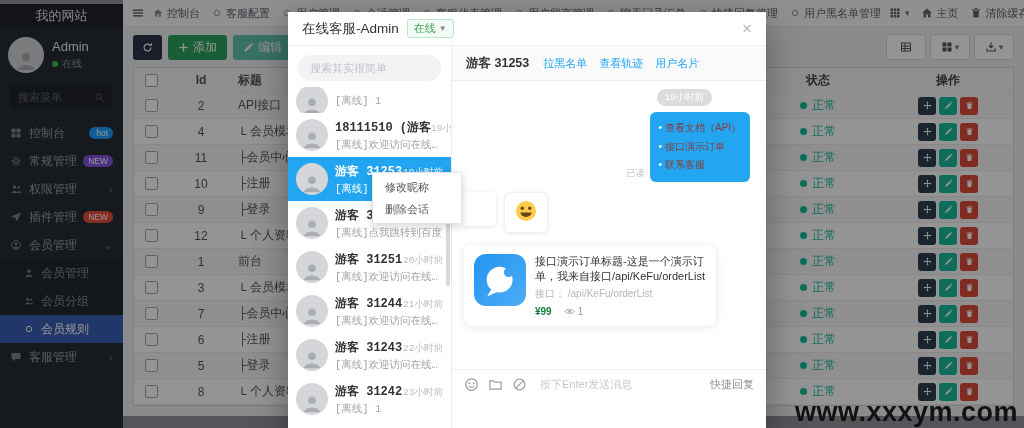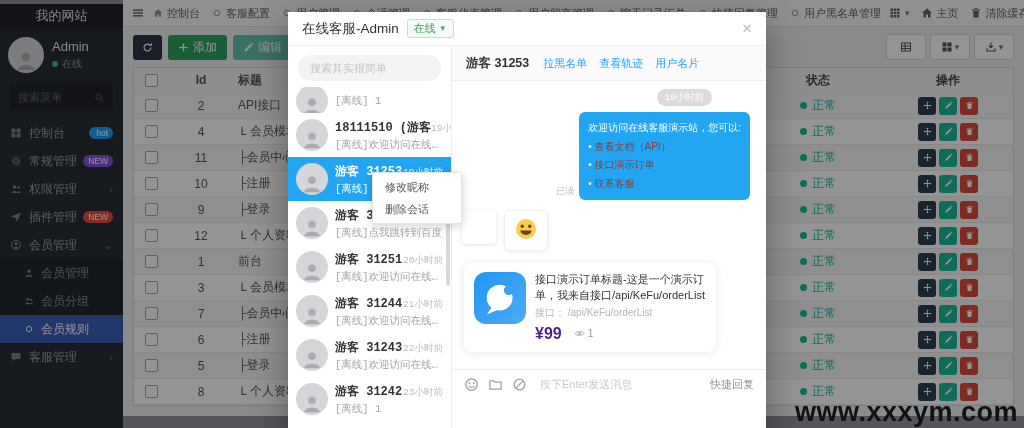--- a/index.html
+++ b/index.html
@@ -115,21 +115,21 @@
   .v-avatar{width:34px;height:34px;background:#fff;border-radius:4px;box-shadow:0 1px 4px rgba(0,0,0,.12);flex:none;}
   .bubble-visitor{background:#fff;border:1px solid #f0f0f0;box-shadow:0 1px 4px rgba(0,0,0,.08);border-radius:6px;padding:6px 9px;}
   .emoji{width:24px;height:24px;}
   .card{display:flex;gap:9px;background:#fff;border-radius:8px;box-shadow:0 1px 8px rgba(0,0,0,.10);padding:9px 10px;width:252px;margin-top:12px;box-sizing:border-box;cursor:pointer;}
   .card-logo{width:52px;height:52px;border-radius:12px;background:linear-gradient(135deg,#2196f3,#4dabf5);flex:none;display:flex;align-items:center;justify-content:center;}
   .card-logo .ic{width:42px;height:42px;}
   .card-body{flex:1;min-width:0;}
   .card-title{font-size:11px;color:#333;line-height:1.45;max-height:32px;overflow:hidden;}
   .card-api{font-size:10px;color:#b5b5b5;margin-top:2px;white-space:nowrap;overflow:hidden;}
   .card-meta{display:flex;align-items:center;gap:12px;margin-top:5px;}
-  .card-price{color:#4c1d95;font-size:16px;font-weight:bold;}
+  .card-price{color:#15803d;font-size:10px;font-weight:bold;}
   .card-count{color:#9a9a9a;font-size:10px;display:inline-flex;align-items:center;gap:3px;}
   .card-count .ic{width:11px;height:11px;}
   .ch-input{position:absolute;left:0;right:0;bottom:0;height:70px;background:#fff;border-top:1px solid #ececec;}
   .ci-icons{display:flex;align-items:center;gap:9px;padding:7px 12px 0;}
   .ci-ic{width:15px;height:15px;color:#9aa0a6;cursor:pointer;flex:none;}
   .ci-ic .ic{width:100%;height:100%;}
   .ci-ph{color:#c8c8c8;font-size:11px;margin-left:4px;cursor:text;}
   .ci-quick{margin-left:auto;color:#8a8f94;font-size:11px;cursor:pointer;}
   .ci-textarea{height:36px;cursor:text;}
 
@@ -1145,21 +1145,20 @@
               <a class="ch-link">用户名片</a>
             </span>
         </div>
 
         <div class="ch-msgs">
           <div class="time-pill-row"><span class="time-pill">19小时前</span></div>
 
           <div class="msg-agent">
             <span class="read">已读</span>
             <div class="bubble-agent">
-              <div>欢迎访问在线客服演示站，您可以:</div>
               <div>
 
               <div><span>•</span> <span class="wl-t">查看文档（API）</span></div>
                   <div><span>•</span> <span class="wl-t">接口演示订单</span></div>
                   <div><span>•</span> <span class="wl-t">联系客服</span></div>
                 </div>
             </div>
           </div>
 
           <div class="msg-visitor">

